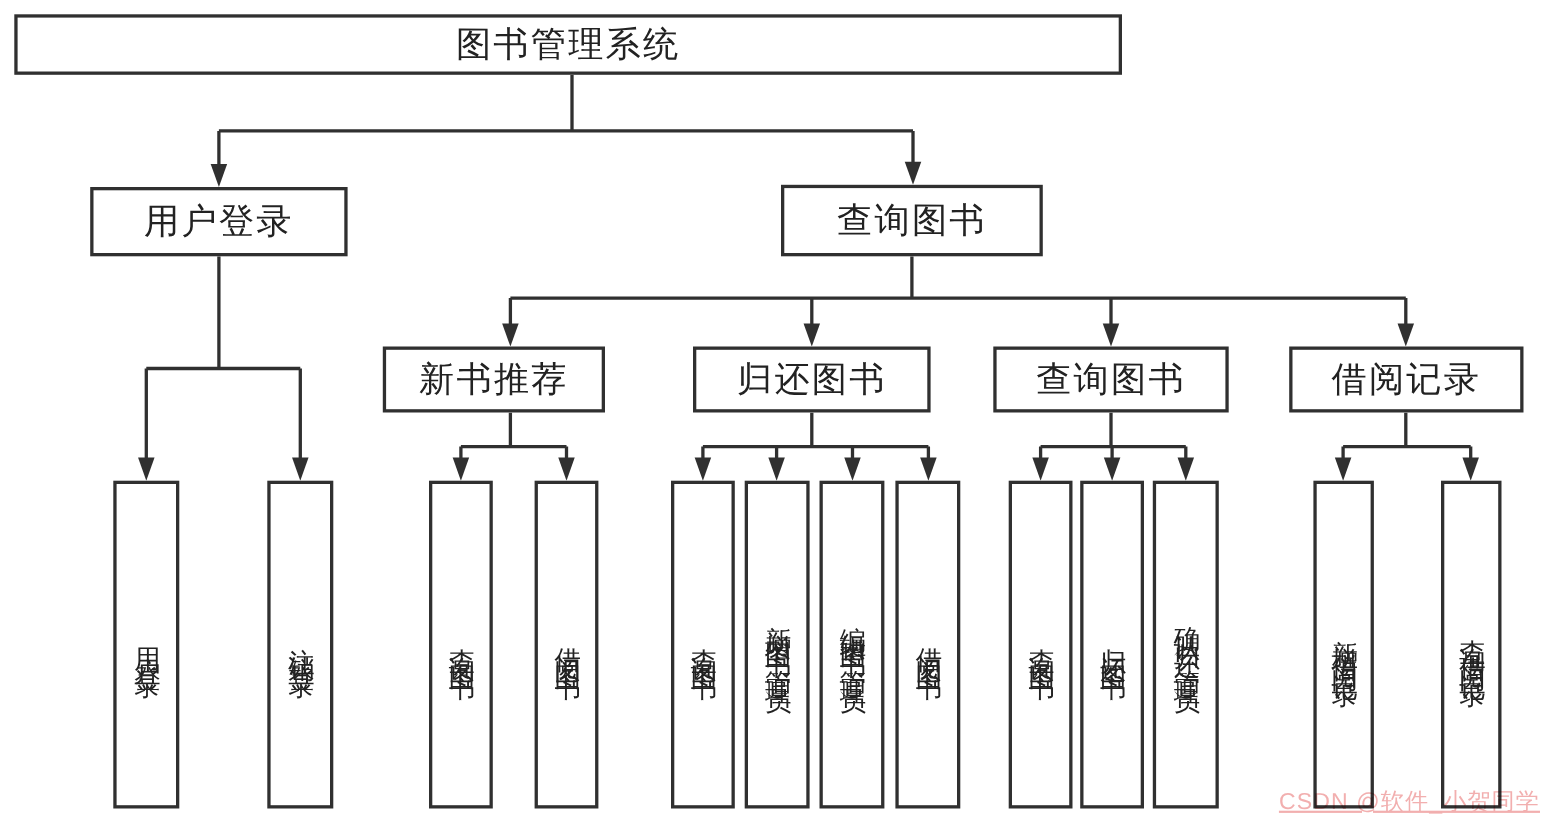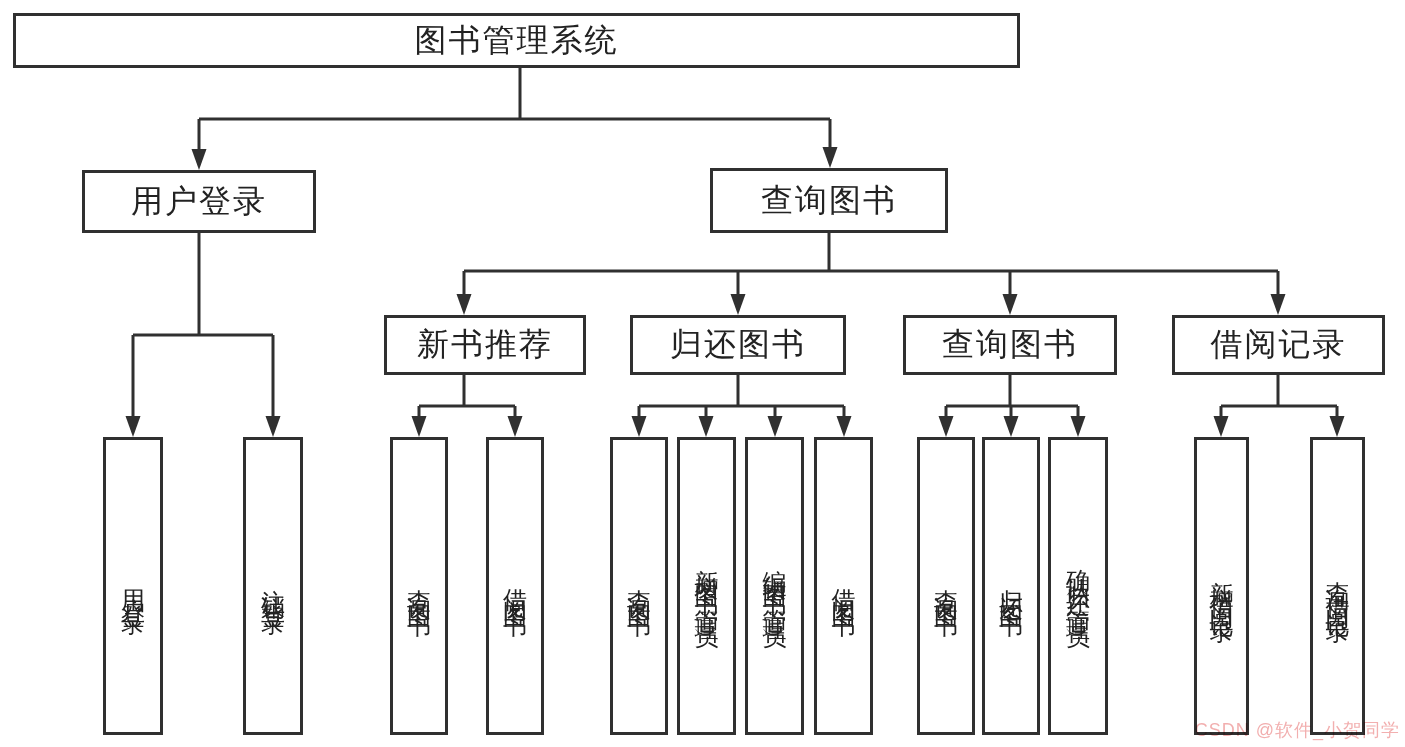--- a/index.html
+++ b/index.html
@@ -19,22 +19,22 @@
   .vbox{
     position:absolute;box-sizing:border-box;background:#fff;border:3px solid var(--border);
     display:flex;align-items:center;justify-content:center;z-index:2;
   }
   .vtext{
     writing-mode:vertical-rl;text-orientation:mixed;
     font-size:24px;letter-spacing:8px;line-height:1;
   }
   .watermark{
     position:absolute;right:5px;bottom:5px;z-index:3;
-    font-size:18px;letter-spacing:1px;color:var(--watermark);
-    mix-blend-mode:multiply;white-space:nowrap;
+    font-size:21px;letter-spacing:1px;color:var(--watermark);
+    mix-blend-mode:multiply;white-space:nowrap;text-decoration:underline;
   }
 </style>
 </head>
 <body>
 
 <div class="canvas">
 
   <svg class="connectors" width="1405" height="747" viewBox="0 0 1405 747">
     <path fill="none" stroke="var(--line)" stroke-width="3" d="
       M520 68 V119 M199 119 H830 M199 119 V153 M830 119 V151
@@ -71,21 +71,21 @@
     <span>图书管理系统</span>
   </div>
 
   <div class="box" style="left:82px;top:170px;width:234px;height:63px">
     <span>用户登录</span>
   </div>
   <div class="box" style="left:710px;top:168px;width:238px;height:65px">
     <span>查询图书</span>
   </div>
 
-  <div class="box" style="left:384px;top:315px;width:202px;height:60px">
+  <div class="box" style="left:348px;top:315px;width:202px;height:60px">
     <span>新书推荐</span>
   </div>
   <div class="box" style="left:630px;top:315px;width:216px;height:60px">
     <span>归还图书</span>
   </div>
   <div class="box" style="left:903px;top:315px;width:214px;height:60px">
     <span>查询图书</span>
   </div>
   <div class="box" style="left:1172px;top:315px;width:213px;height:60px">
     <span>借阅记录</span>

